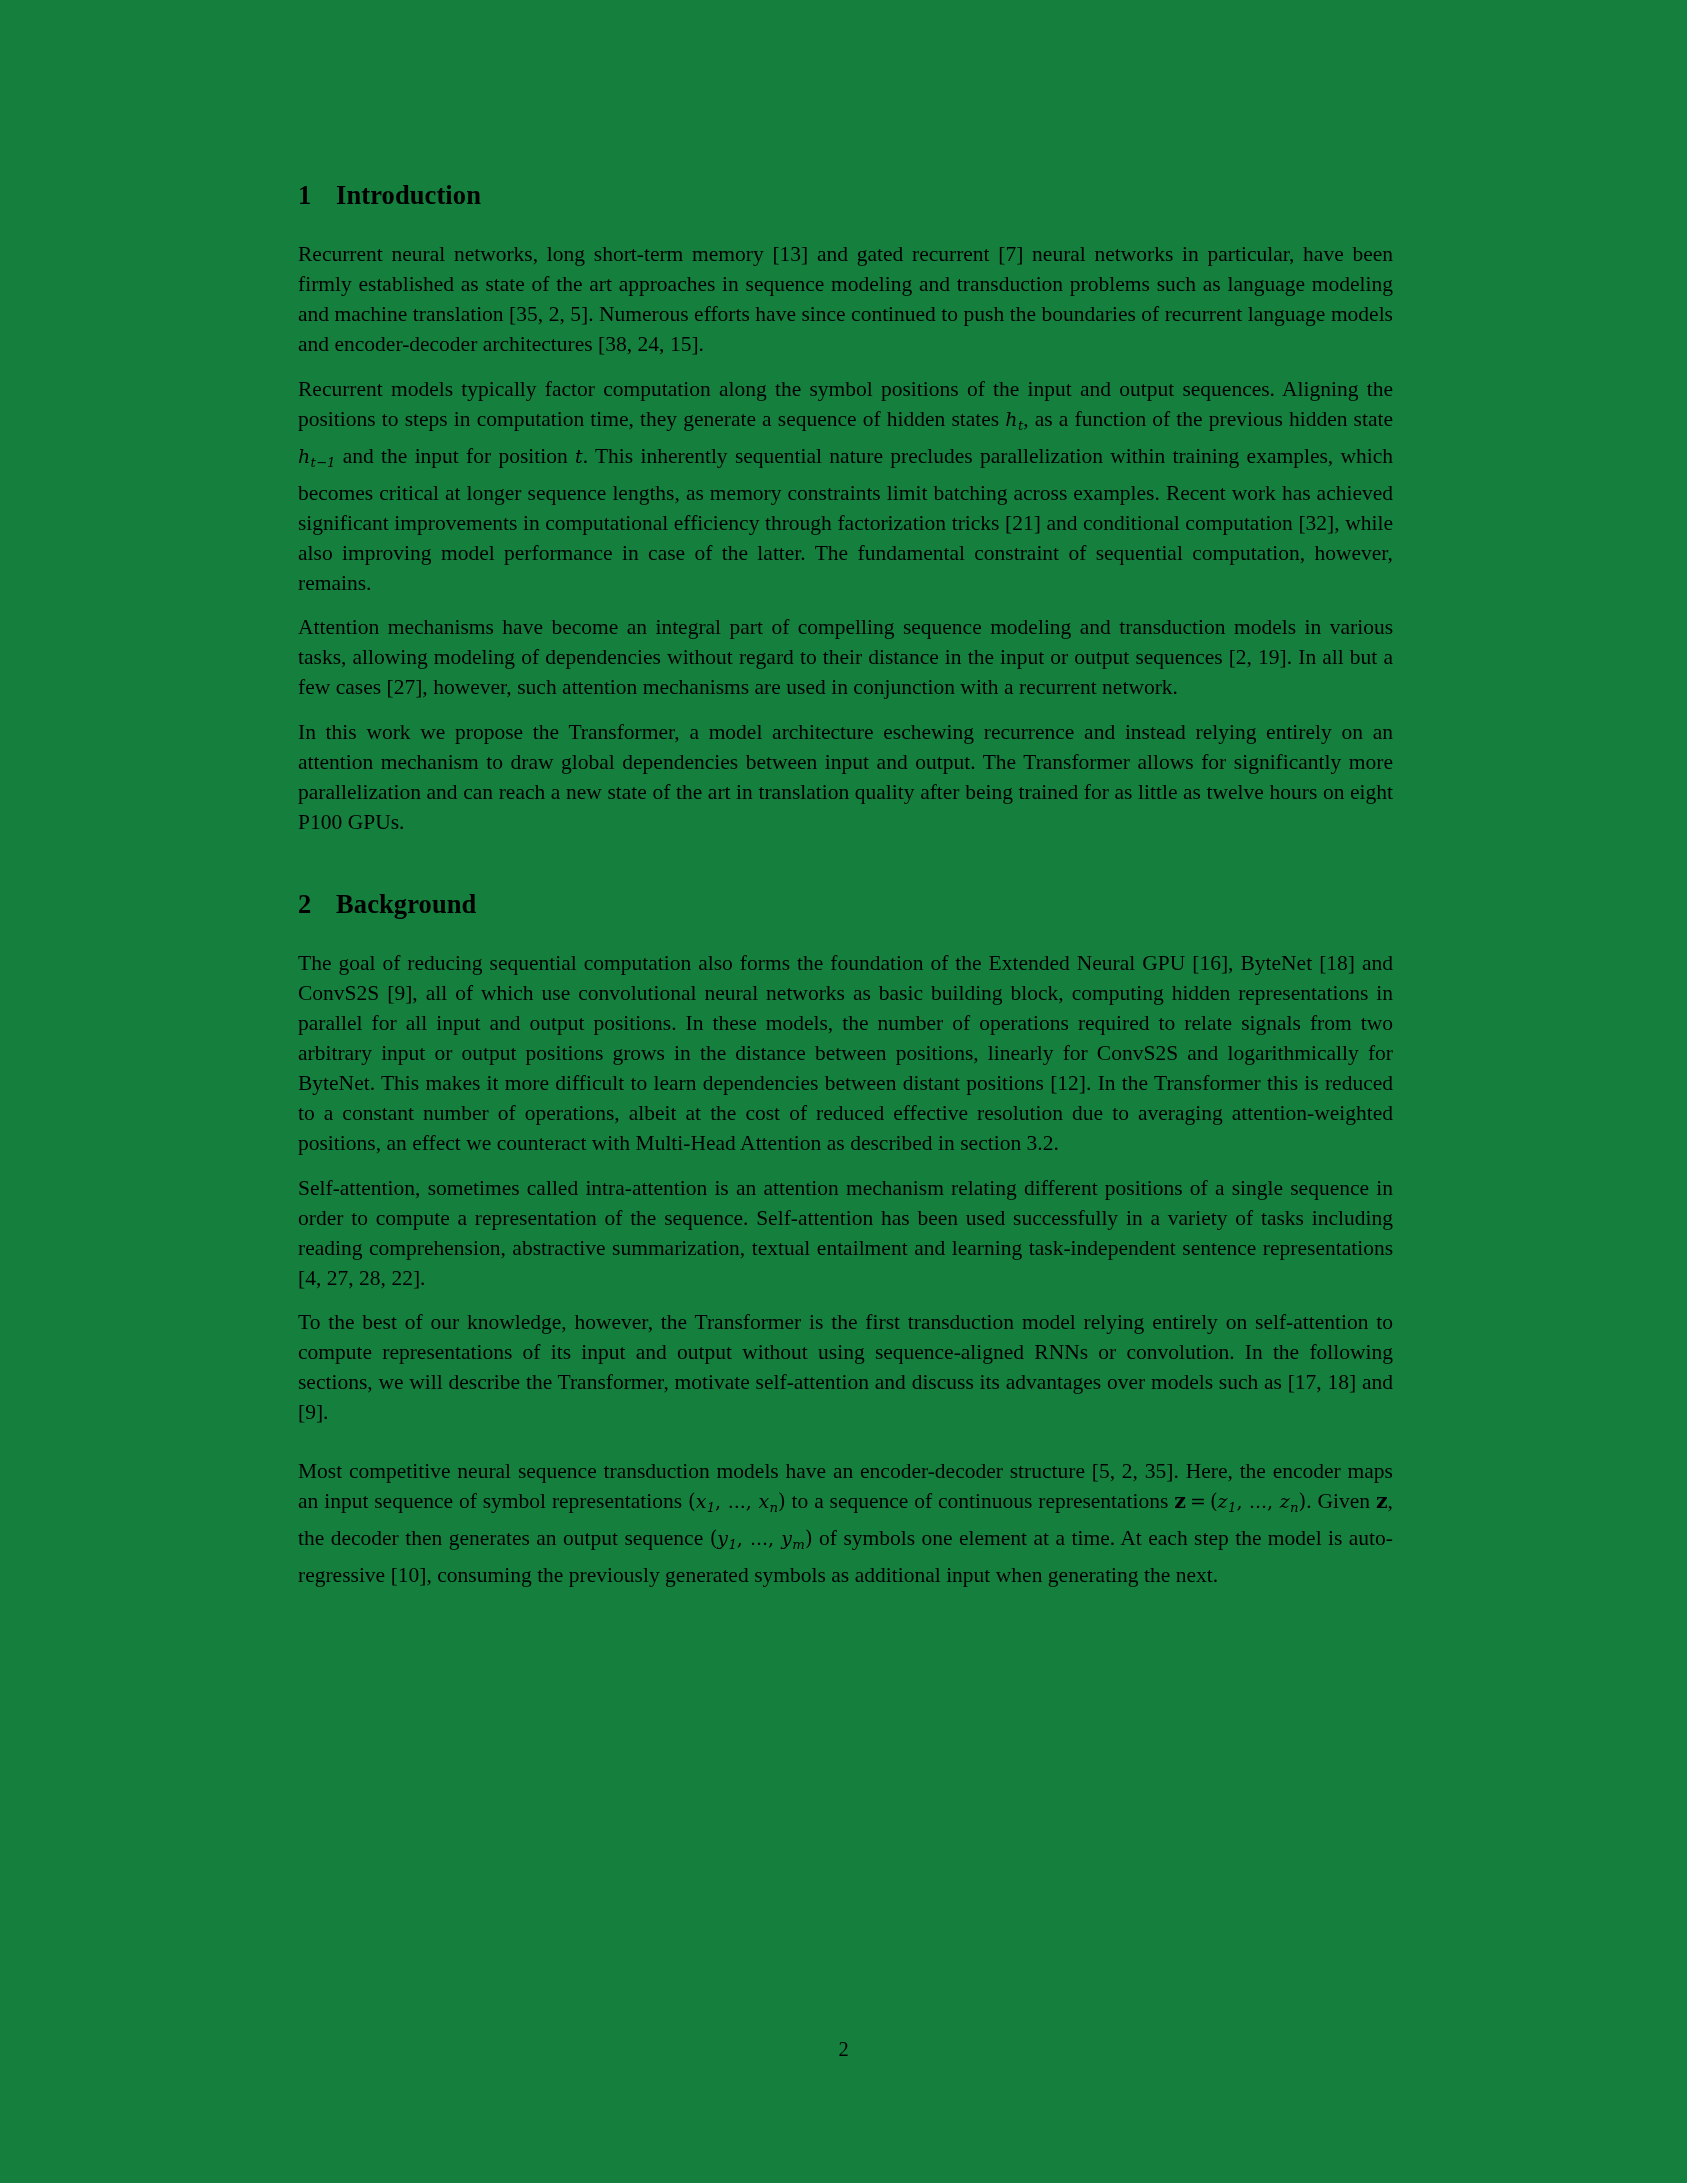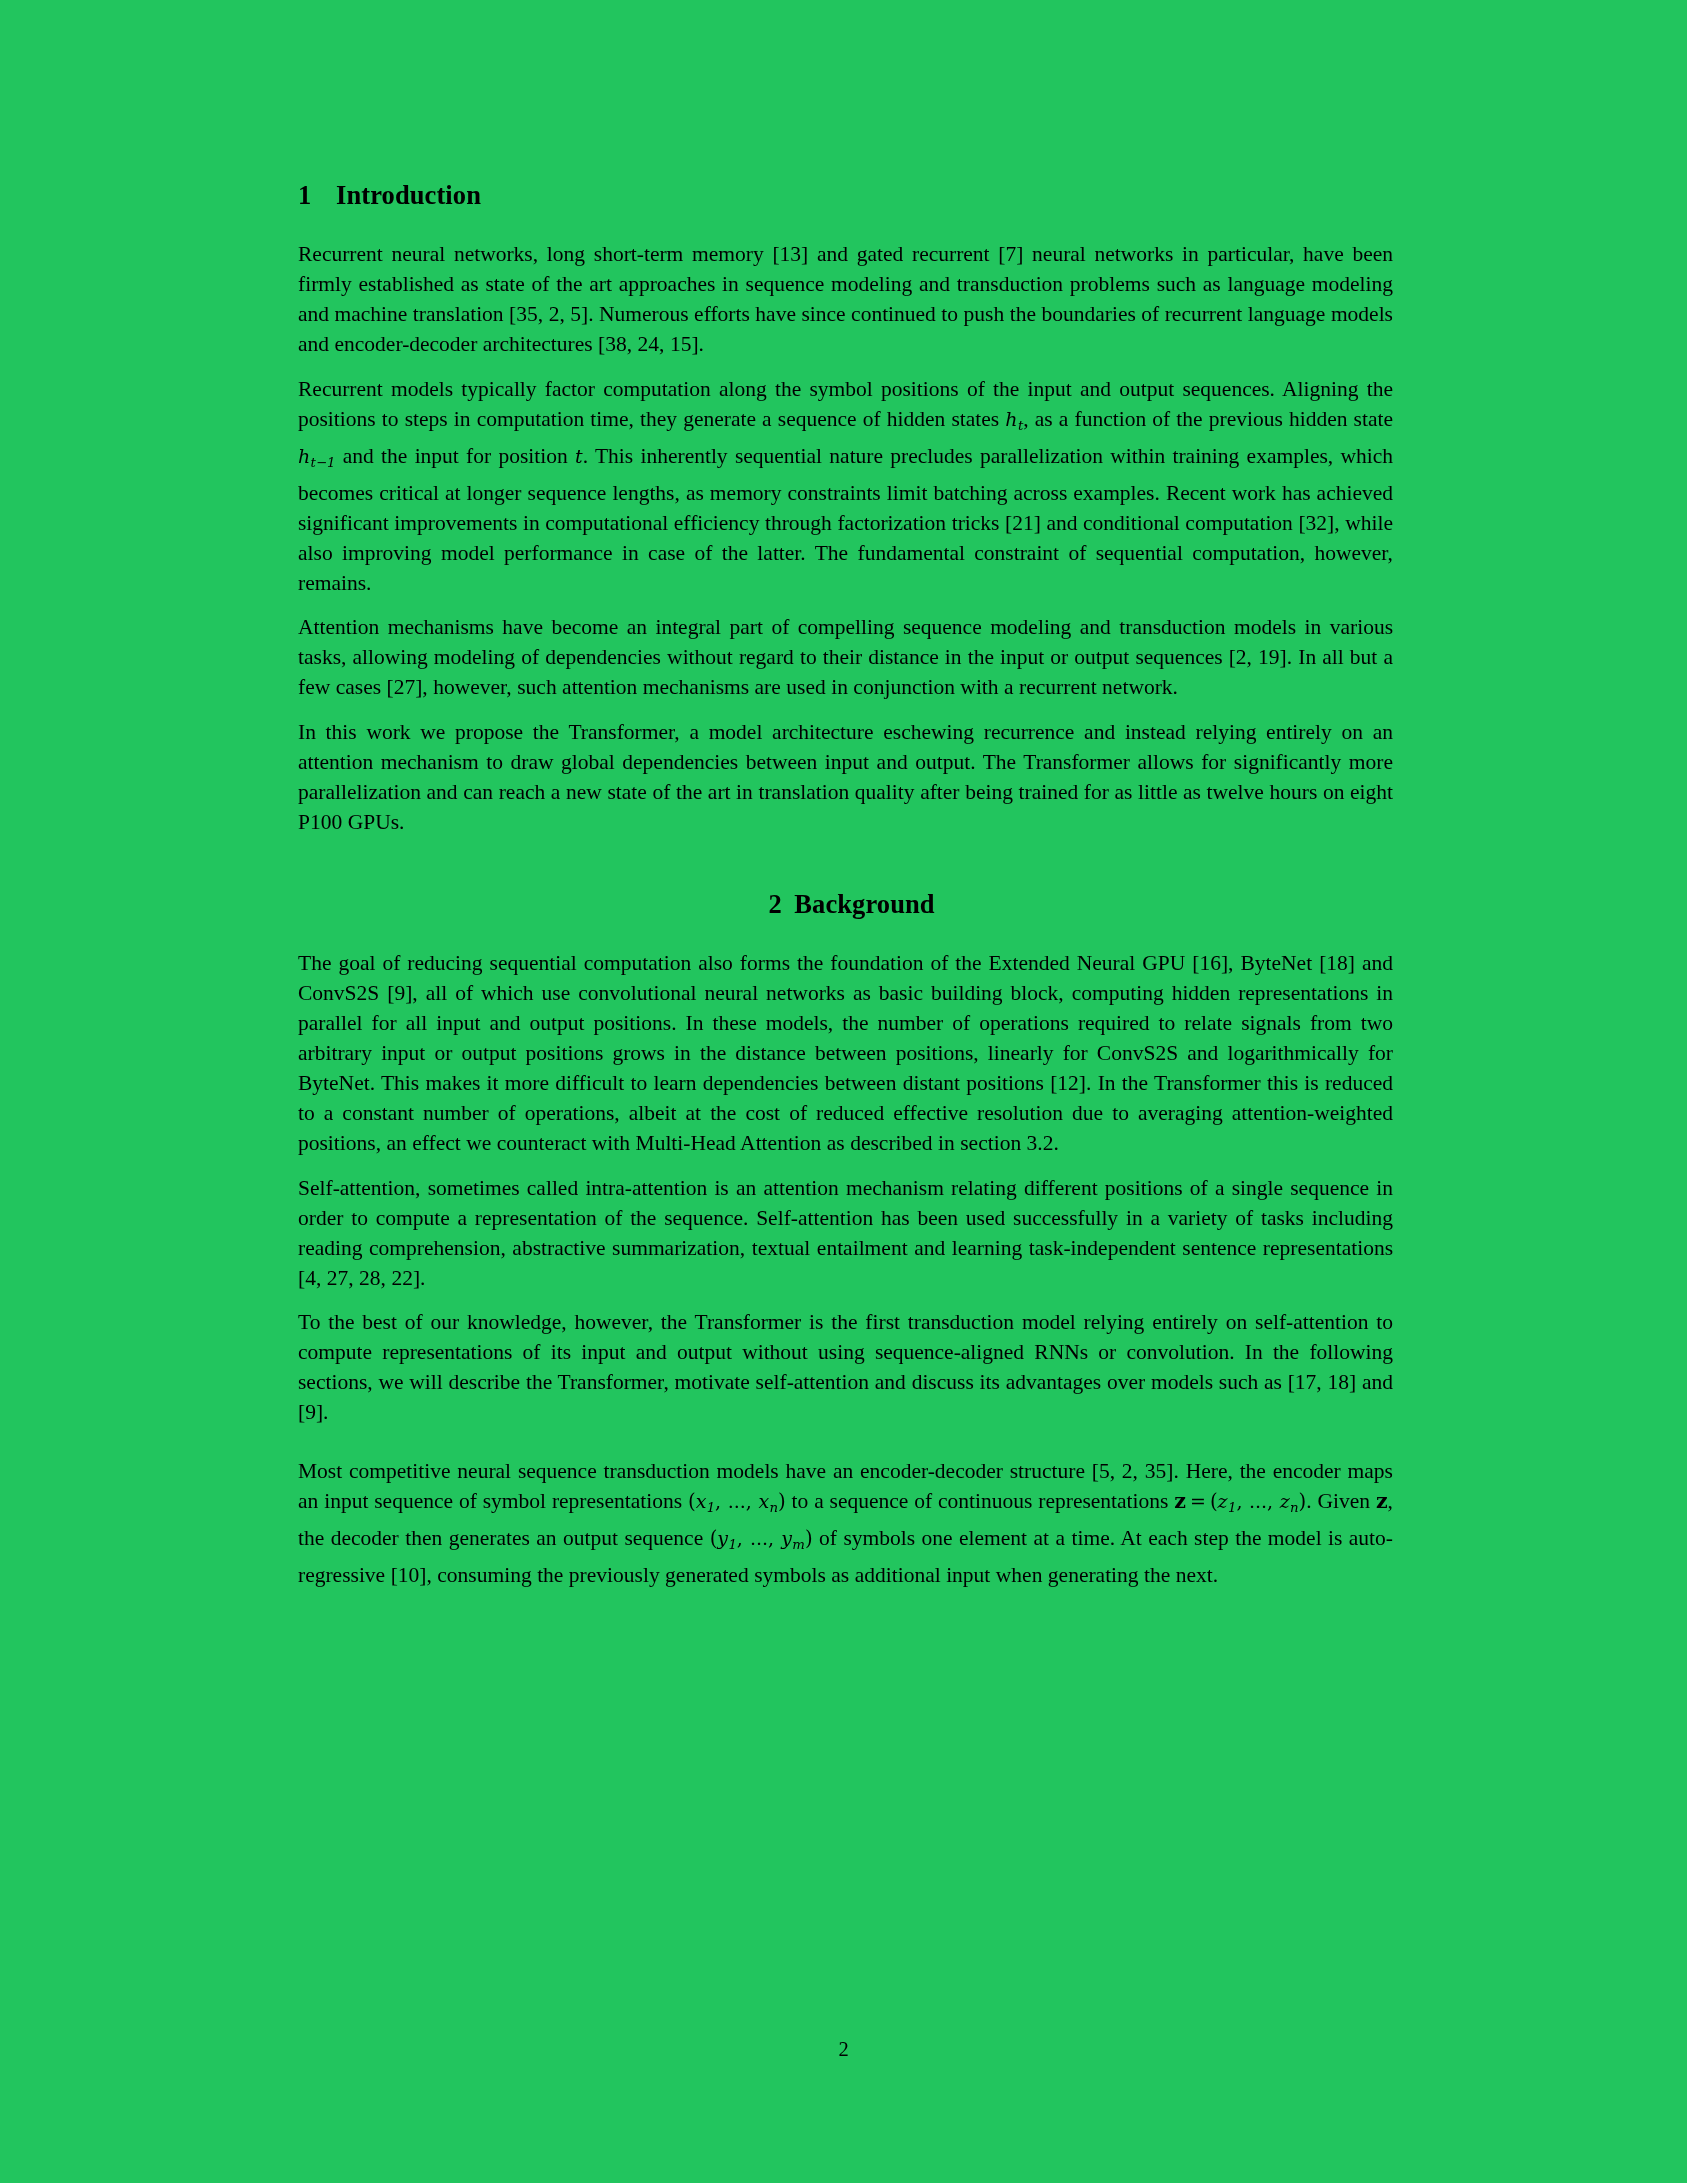--- a/index.html
+++ b/index.html
@@ -8,21 +8,21 @@
     background: #ffffff;
   }
   body {
     font-family: "Liberation Serif", "DejaVu Serif", serif;
     color: #000000;
   }
   .page {
     position: relative;
     width: 1687px;
     height: 2183px;
-    background: #22c55e;
+    background: #15803d;
     box-sizing: border-box;
     overflow: hidden;
   }
   .content {
     position: absolute;
     left: 298px;
     top: 180px;
     width: 1095px;
   }
 
@@ -31,21 +31,21 @@
     font-weight: bold;
     font-size: 26.5px;
     line-height: 1.15;
     margin: 0;
     letter-spacing: 0.1px;
   }
   .section-heading .num {
     display: inline-block;
     width: 38px;
   }
-  .sec-gap-top-2 { margin-top: 52px; text-align: center; }
+  .sec-gap-top-2 { margin-top: 52px; }
   .sec-gap-top-3 { margin-top: 52px; }
 
   
   p.para {
     font-size: 21.5px;
     line-height: 30px;
     text-align: justify;
     text-justify: inter-word;
     margin: 0 0 14.6px 0;
     hyphens: none;

